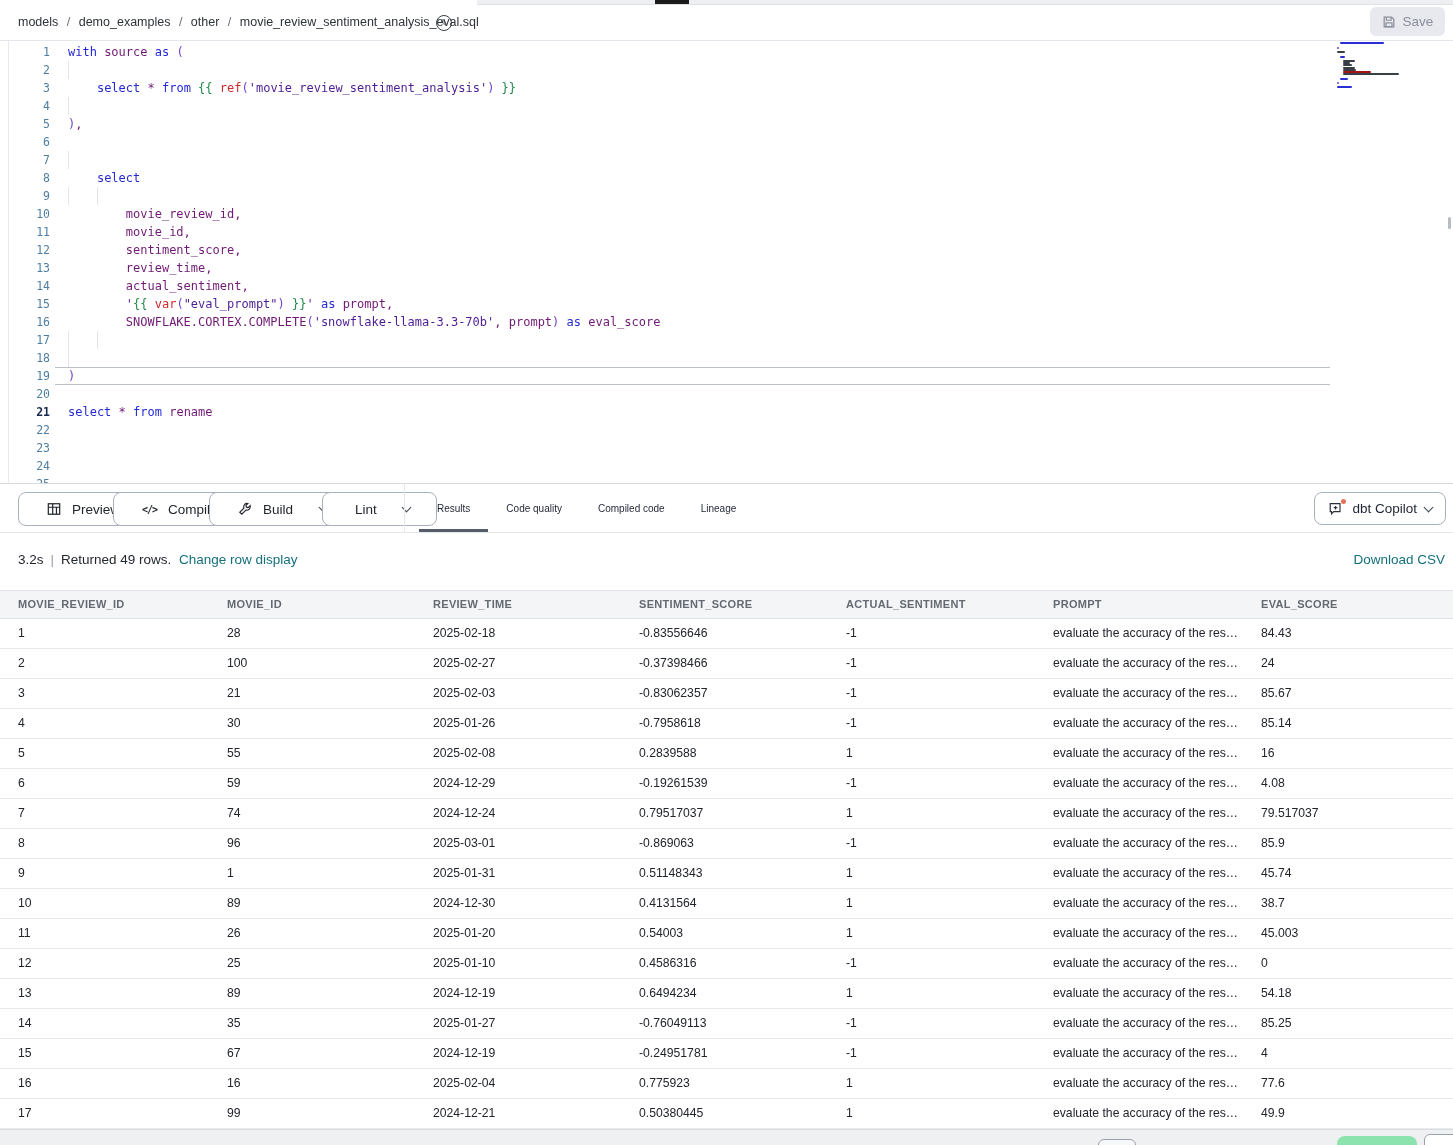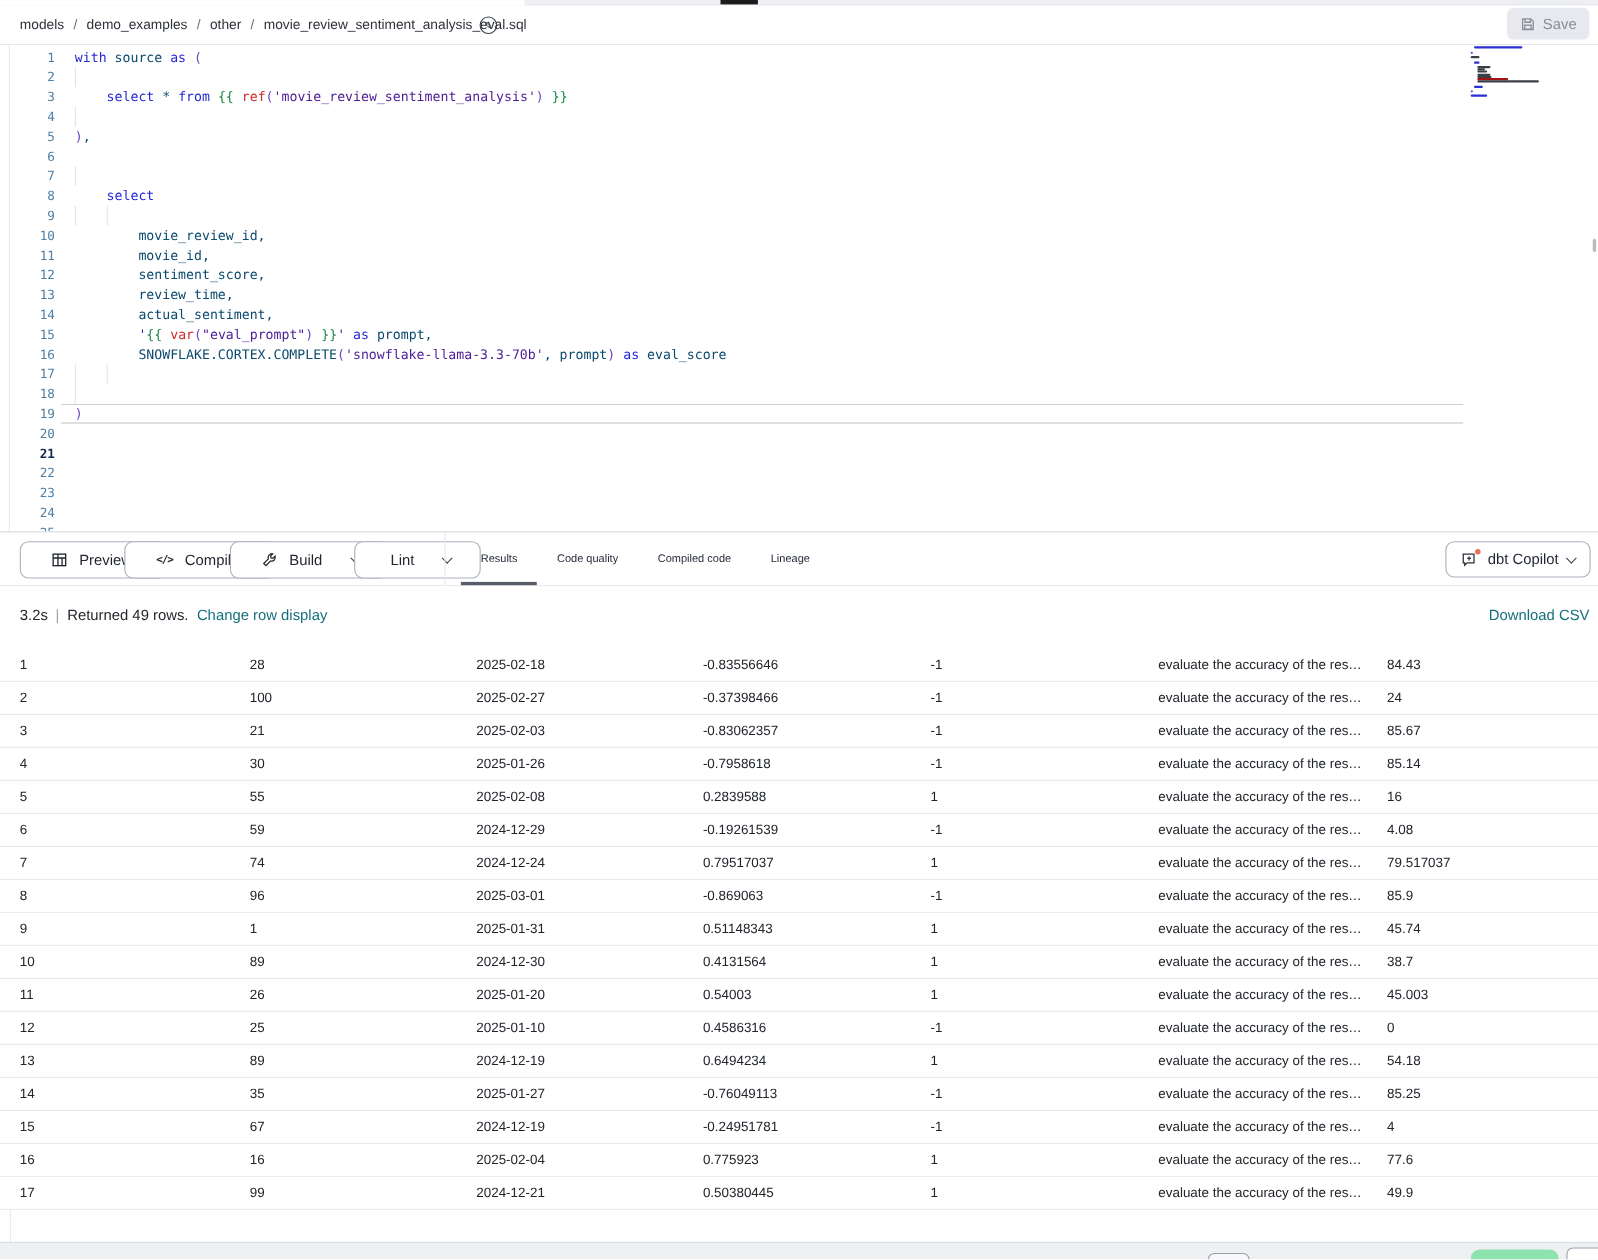--- a/index.html
+++ b/index.html
@@ -21,21 +21,21 @@
   .editor{position:absolute;left:0;top:41px;width:1453px;height:442px;background:#fff;overflow:hidden;}
   .editor-leftline{position:absolute;left:8px;top:0;width:1px;height:442px;background:#e7e9ec;}
   .gutter{position:absolute;left:8px;top:2px;width:42px;}
   .gnum{height:18px;line-height:18px;text-align:right;font-family:"DejaVu Sans Mono",monospace;font-size:11.5px;color:#4e7ea3;}
   .gnum.act{color:#16294d;font-weight:bold;}
   .codepane{position:absolute;left:55px;top:2px;width:1390px;}
   .cline{position:relative;height:18px;line-height:18px;padding-left:13px;white-space:pre;
          font-family:"DejaVu Sans Mono",monospace;font-size:12px;color:#24292e;}
   .cline.act{width:1275px;box-sizing:border-box;box-shadow:inset 0 1px 0 #bcc0c7, inset 0 -1px 0 #bcc0c7;}
   .guide{position:absolute;top:0;bottom:0;width:0;border-left:1px solid #e2e4e8;}
-  .tk-k{color:#2429d6;} .tk-t{color:#0c4a6e;} .tk-s{color:#4c1d95;}
+  .tk-k{color:#2429d6;} .tk-t{color:#701a75;} .tk-s{color:#4c1d95;}
   .tk-j{color:#1e8747;} .tk-f{color:#cf2b2b;} .tk-b{color:#7143c8;}
   .minimap{position:absolute;left:1337px;top:-3px;width:112px;height:66px;}
   .mmbar{position:absolute;height:2px;border-radius:1px;}
   .vscroll{position:absolute;left:1448px;top:176px;width:3px;height:12px;background:#b6bac1;border-radius:2px;}
   
   .toolbar{position:absolute;left:0;top:483px;width:1453px;height:50px;background:#fff;
            border-top:1px solid #d7dade;border-bottom:1px solid #e4e7ec;box-sizing:border-box;}
   .tb-btn{position:absolute;top:8px;height:33px;background:#fff;border:1px solid #a9b0bd;border-radius:8px;box-sizing:border-box;
           display:flex;align-items:center;color:#22272f;font-size:13.5px;font-family:inherit;cursor:default;padding:16px;}
   .tb-btn .lbl{padding:0 4px;}
@@ -138,20 +138,21 @@
         <div class="cline"><span class="tk-t">        movie_id,</span></div>
         <div class="cline"><span class="tk-t">        sentiment_score,</span></div>
         <div class="cline"><span class="tk-t">        review_time,</span></div>
         <div class="cline"><span class="tk-t">        actual_sentiment,</span></div>
         <div class="cline"><span class="tk-t">        </span><span class="tk-s">'</span><span class="tk-j">{{</span><span class="tk-t"> </span><span class="tk-f">var</span><span class="tk-b">(</span><span class="tk-s">"eval_prompt"</span><span class="tk-b">)</span><span class="tk-t"> </span><span class="tk-j">}}</span><span class="tk-s">'</span><span class="tk-t"> </span><span class="tk-k">as</span><span class="tk-t"> prompt,</span></div>
         <div class="cline"><span class="tk-t">        SNOWFLAKE.CORTEX.COMPLETE</span><span class="tk-b">(</span><span class="tk-s">'snowflake-llama-3.3-70b'</span><span class="tk-t">, prompt</span><span class="tk-b">)</span><span class="tk-t"> </span><span class="tk-k">as</span><span class="tk-t"> eval_score</span></div>
         <div class="cline"><span class="guide" style="left: 13px;"></span><span class="guide" style="left: 41.88px;"></span></div>
         <div class="cline"><span class="guide" style="left: 13px;"></span></div>
         <div class="cline act"><span class="tk-b">)</span></div>
         <div class="cline"></div>
+        <div class="cline"><span class="tk-k">select</span><span class="tk-t"> * </span><span class="tk-k">from</span><span class="tk-t"> rename</span></div>
         <div class="cline"></div>
         <div class="cline"></div>
       </div>
     <div class="minimap" id="minimap">
         <div class="mmbar" style="left: 3px; width: 43.5px; top: 4.4px; background: rgb(42, 47, 212);"></div>
         <div class="mmbar" style="left: 0px; width: 2px; top: 8.8px; background: rgb(113, 67, 200);"></div>
         <div class="mmbar" style="left: 0px; width: 8.25px; top: 13.2px; background: rgb(58, 63, 70);"></div>
         <div class="mmbar" style="left: 3px; width: 4.5px; top: 17.6px; background: rgb(42, 47, 212);"></div>
         <div class="mmbar" style="left: 6px; width: 12px; top: 22px; background: rgb(58, 63, 70);"></div>
         <div class="mmbar" style="left: 6px; width: 6.75px; top: 24.2px; background: rgb(58, 63, 70);"></div>
@@ -229,20 +230,29 @@
   <div class="results-leftline"></div>
   <section class="meta">
     <div class="info">
       <span>3.2s</span><span class="div">|</span><span>Returned 49 rows.</span>
     </div>
     <a class="link chrow">Change row display</a>
     <a class="link dlcsv">Download CSV</a>
   </section>
 
   <section class="grid" id="grid">
+      <div class="grow ghead">
+        <div class="cell">MOVIE_REVIEW_ID</div>
+        <div class="cell">MOVIE_ID</div>
+        <div class="cell">REVIEW_TIME</div>
+        <div class="cell">SENTIMENT_SCORE</div>
+        <div class="cell">ACTUAL_SENTIMENT</div>
+        <div class="cell">PROMPT</div>
+        <div class="cell">EVAL_SCORE</div>
+      </div>
       <div class="grow gdata">
         <div class="cell">1</div>
         <div class="cell">28</div>
         <div class="cell">2025-02-18</div>
         <div class="cell">-0.83556646</div>
         <div class="cell">-1</div>
         <div class="cell"><span>evaluate the accuracy of the res…</span></div>
         <div class="cell">84.43</div>
       </div>
       <div class="grow gdata">

